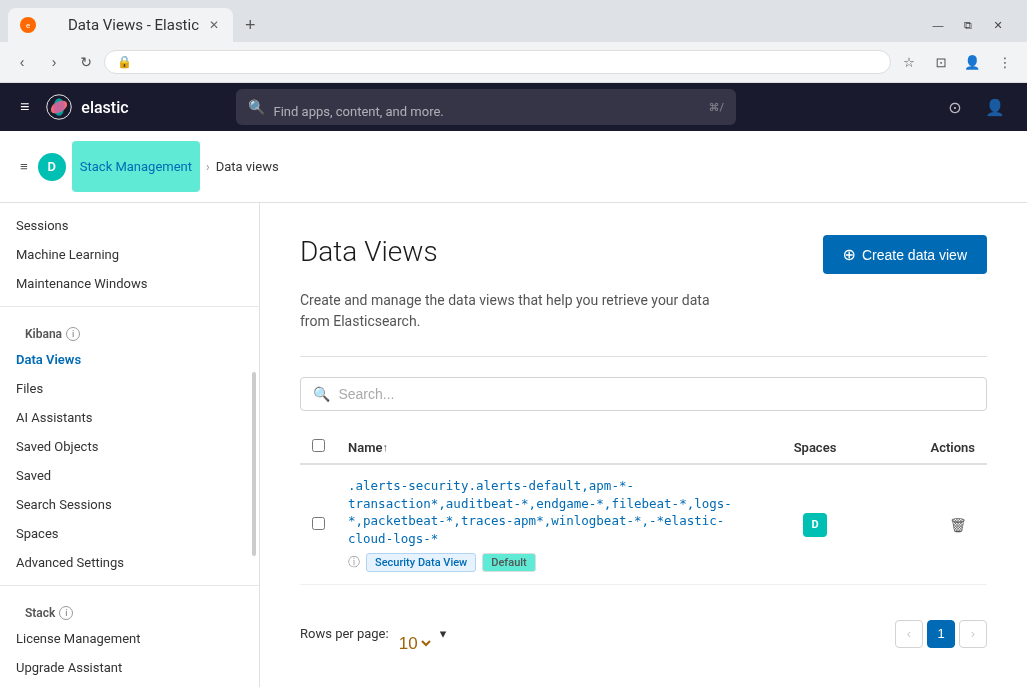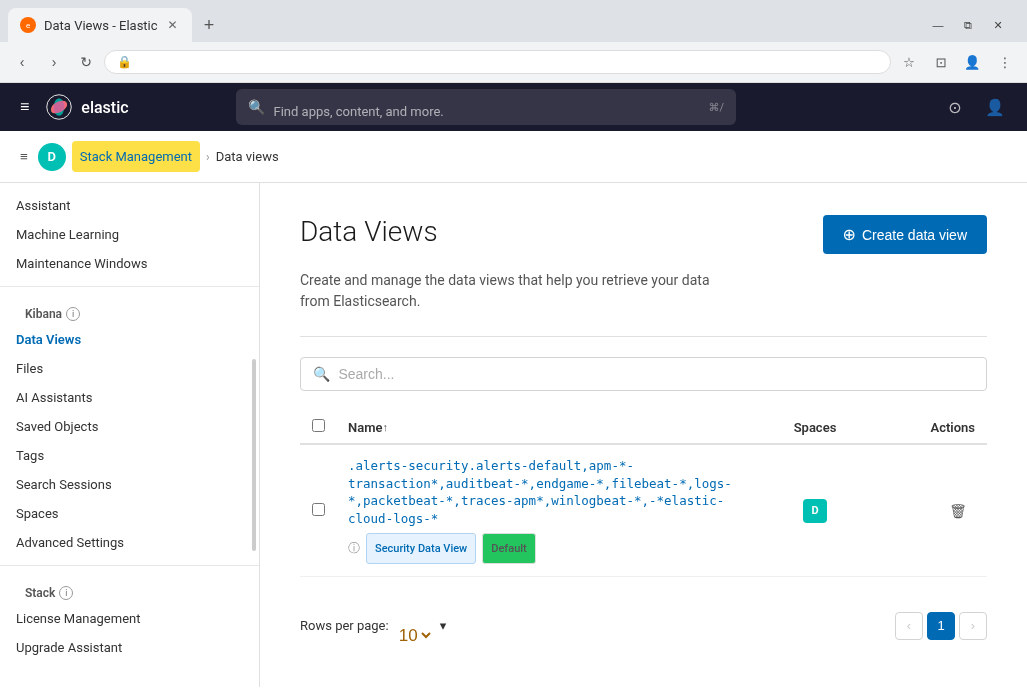--- a/index.html
+++ b/index.html
@@ -3,21 +3,21 @@
   <meta charset="utf-8">
   <style>
     * { box-sizing: border-box; margin: 0; padding: 0; }
     body { font-family: -apple-system, BlinkMacSystemFont, 'Segoe UI', Roboto, sans-serif; font-size: 14px; background: #fff; overflow: hidden; }
 
     
     .browser-chrome { background: #f1f3f4; border-bottom: 1px solid #ddd; }
     .browser-tab-bar { display: flex; align-items: center; padding: 8px 8px 0; gap: 4px; background: #dee1e6; }
     .browser-tab { display: flex; align-items: center; gap: 8px; padding: 8px 12px; background: #f1f3f4; border-radius: 8px 8px 0 0; font-size: 13px; color: #333; min-width: 180px; max-width: 240px; }
     .browser-tab .favicon { width: 16px; height: 16px; background: #ff6900; border-radius: 50%; display: flex; align-items: center; justify-content: center; font-size: 8px; color: white; flex-shrink: 0; }
-    .browser-tab .tab-title { flex: 1; font-size: 13px; }
+    .browser-tab .tab-title { flex: 1; font-size: 15px; margin-left: 24px; }
     .browser-tab .close-tab { color: #666; font-size: 12px; cursor: pointer; padding: 2px; border-radius: 50%; }
     .new-tab-btn { padding: 4px 8px; color: #555; font-size: 18px; cursor: pointer; background: none; border: none; }
     .browser-controls { display: flex; align-items: center; gap: 4px; padding: 6px 8px; background: #f1f3f4; }
     .nav-btn { width: 28px; height: 28px; border-radius: 50%; background: none; border: none; cursor: pointer; display: flex; align-items: center; justify-content: center; color: #555; font-size: 14px; }
     .address-bar { flex: 1; display: flex; align-items: center; background: #fff; border: 1px solid #ddd; border-radius: 20px; padding: 4px 12px; font-size: 13px; color: #333; gap: 6px; }
     .address-bar .lock-icon { color: #555; font-size: 12px; }
     .address-bar .url-text { flex: 1; }
     .browser-actions { display: flex; gap: 4px; align-items: center; }
     .browser-action-btn { width: 28px; height: 28px; border-radius: 50%; background: none; border: none; cursor: pointer; display: flex; align-items: center; justify-content: center; color: #555; }
     .win-btn { width: 26px; height: 26px; display: flex; align-items: center; justify-content: center; border-radius: 50%; cursor: pointer; font-size: 11px; color: #444; background: none; border: none; }
@@ -35,21 +35,21 @@
     .search-bar .search-placeholder { color: rgba(255,255,255,0.6); font-size: 13px; flex: 1; margin-top: 9px; }
     .search-bar .search-shortcut { color: rgba(255,255,255,0.4); font-size: 11px; }
     .nav-right { display: flex; gap: 8px; align-items: center; margin-left: auto; }
     .nav-icon-btn { width: 32px; height: 32px; border-radius: 50%; background: none; border: none; cursor: pointer; display: flex; align-items: center; justify-content: center; color: rgba(255,255,255,0.7); font-size: 16px; }
 
     
     .breadcrumb-bar { display: flex; align-items: center; padding: 10px 16px; gap: 6px; border-bottom: 1px solid #e0e0e0; flex-shrink: 0; background: #fff; }
     .breadcrumb-menu-btn { background: none; border: none; cursor: pointer; color: #555; padding: 4px; display: flex; align-items: center; }
     .user-avatar { width: 28px; height: 28px; border-radius: 50%; background: #00bfb3; display: flex; align-items: center; justify-content: center; font-size: 13px; font-weight: 600; color: #fff; }
     .breadcrumb-sep { color: #999; font-size: 12px; }
-    .breadcrumb-link { color: #006BB4; font-size: 13px; text-decoration: none; background: #fde047; padding: 8px 8px; border-radius: 4px; }
+    .breadcrumb-link { color: #006BB4; font-size: 13px; text-decoration: none; background: #5eead4; padding: 18px 8px; border-radius: 4px; }
     .breadcrumb-current { color: #333; font-size: 13px; }
 
     
     .main-layout { display: flex; flex: 1; overflow: hidden; }
 
     
     .sidebar { width: 260px; border-right: 1px solid #e0e0e0; overflow-y: auto; padding: 8px 0; flex-shrink: 0; background: #fff; }
     .sidebar-section-title { padding: 12px 25px 4px; font-size: 12px; font-weight: 600; color: #555; display: flex; align-items: center; gap: 4px; }
     .info-icon { width: 14px; height: 14px; border: 1px solid #999; border-radius: 50%; display: inline-flex; align-items: center; justify-content: center; font-size: 9px; color: #999; }
     .sidebar-item { padding: 7px 16px; font-size: 13px; color: #333; cursor: pointer; display: block; text-decoration: none; }
@@ -74,22 +74,22 @@
     .col-name { flex: 1; display: flex; align-items: center; cursor: pointer; }
     .col-spaces { width: 120px; text-align: center; flex-shrink: 0; }
     .col-actions { width: 100px; text-align: right; flex-shrink: 0; }
     .sort-arrow { color: #555; font-size: 11px; }
     .table-row { display: flex; align-items: center; padding: 12px 12px; border-bottom: 1px solid #f0f0f0; }
     .row-check { width: 36px; flex-shrink: 0; }
     .row-check input[type=checkbox] { cursor: pointer; }
     .row-name { flex: 1; }
     .row-name-link { color: #006BB4; font-size: 13px; text-decoration: none; font-family: 'SFMono-Regular', Consolas, monospace; font-size: 12.5px; display: block; line-height: 1.4; }
     .row-badges { display: flex; gap: 6px; margin-top: 6px; flex-wrap: wrap; align-items: center; }
-    .badge { padding: 8px 8px; border-radius: 3px; font-size: 11px; font-weight: 500; }
-    .badge-default { background: #22c55e; color: #555; border: 1px solid #ddd; }
+    .badge { padding: 2px 8px; border-radius: 3px; font-size: 11px; font-weight: 500; }
+    .badge-default { background: #5eead4; color: #555; border: 1px solid #ddd; }
     .badge-security { background: #e6f3ff; color: #006BB4; border: 1px solid #b3d4f0; }
     .info-circle { color: #999; font-size: 12px; cursor: pointer; }
     .row-spaces { width: 120px; text-align: center; flex-shrink: 0; display: flex; justify-content: center; }
     .space-badge { width: 24px; height: 24px; background: #00bfb3; border-radius: 4px; display: flex; align-items: center; justify-content: center; color: #fff; font-size: 11px; font-weight: 700; }
     .row-actions { width: 100px; text-align: right; flex-shrink: 0; display: flex; justify-content: flex-end; }
     .action-btn { background: none; border: none; cursor: pointer; color: #555; padding: 4px 8px; border-radius: 4px; font-size: 14px; }
 
     
     .pagination-bar { display: flex; align-items: center; justify-content: space-between; margin-top: 16px; padding-top: 12px; }
     .rows-per-page { display: flex; align-items: center; gap: 6px; font-size: 13px; color: #333; cursor: pointer; }
@@ -164,21 +164,21 @@
     </div>
     <span class="breadcrumb-link">Stack Management</span>
     <span class="breadcrumb-sep">›</span>
     <span class="breadcrumb-current">Data views</span>
   </div>
 
   <div class="main-layout">
 
     <div class="sidebar" style="position:relative;">
       <a class="sidebar-item">
-        <span>Assistant</span>
+        <span>Sessions</span>
       </a>
       <a class="sidebar-item">
         <span>Machine Learning</span>
       </a>
       <a class="sidebar-item">
         <span>Maintenance Windows</span>
       </a>
 
       <div class="sidebar-divider"></div>
 
@@ -193,21 +193,21 @@
       <a class="sidebar-item">
         <span>Files</span>
       </a>
       <a class="sidebar-item">
         <span>AI Assistants</span>
       </a>
       <a class="sidebar-item">
         <span>Saved Objects</span>
       </a>
       <a class="sidebar-item">
-        <span>Tags</span>
+        <span>Saved</span>
       </a>
       <a class="sidebar-item">
         <span>Search Sessions</span>
       </a>
       <a class="sidebar-item">
         <span>Spaces</span>
       </a>
       <a class="sidebar-item">
         <span>Advanced Settings</span>
       </a>

